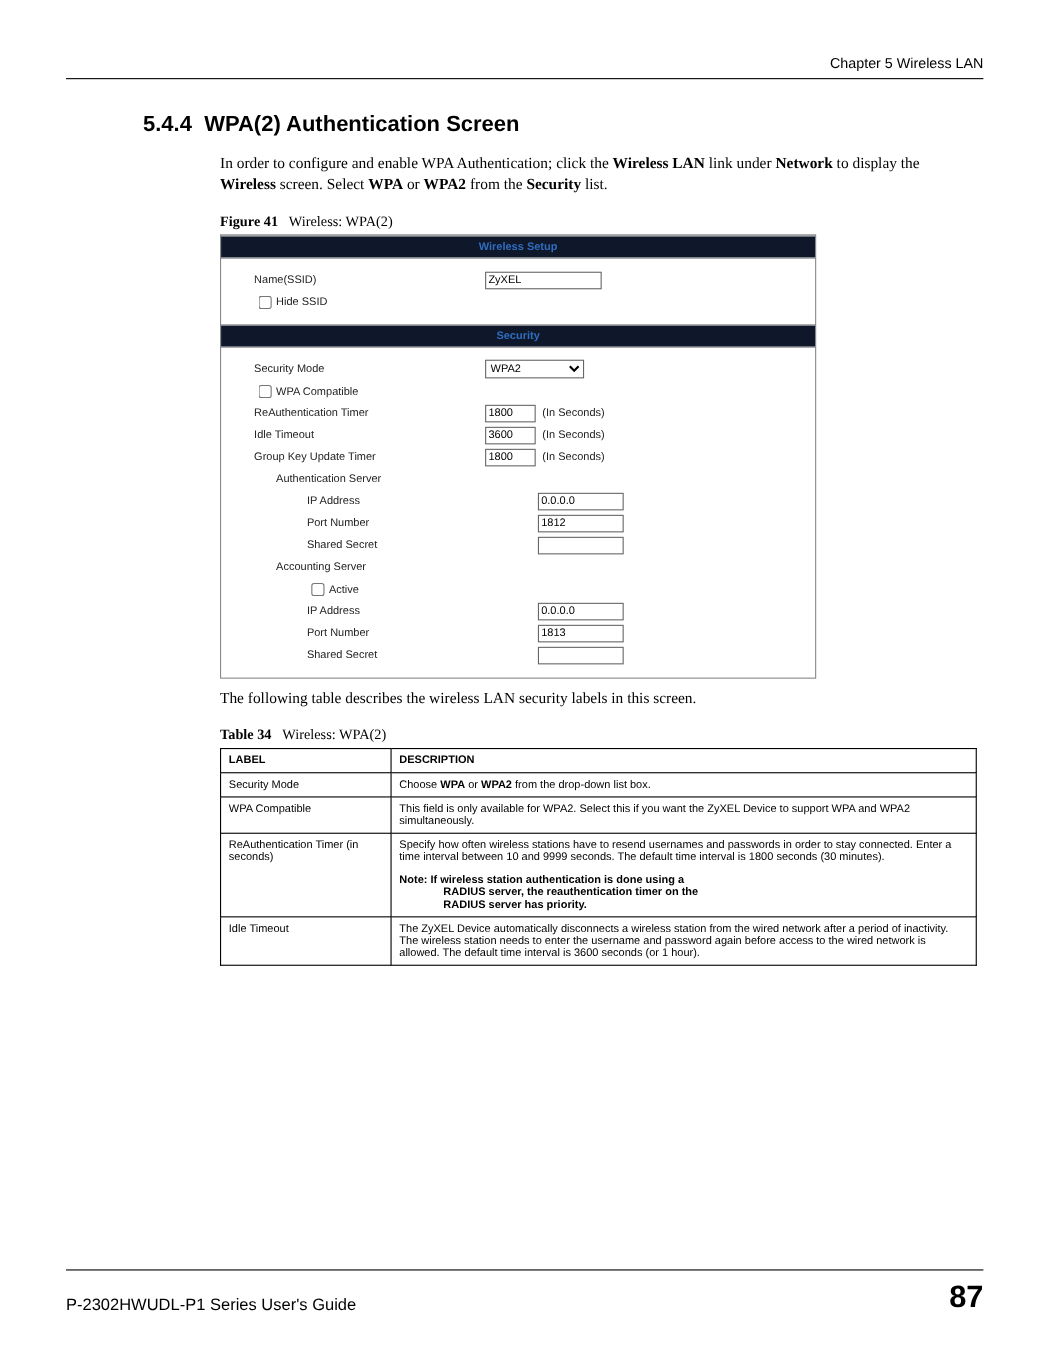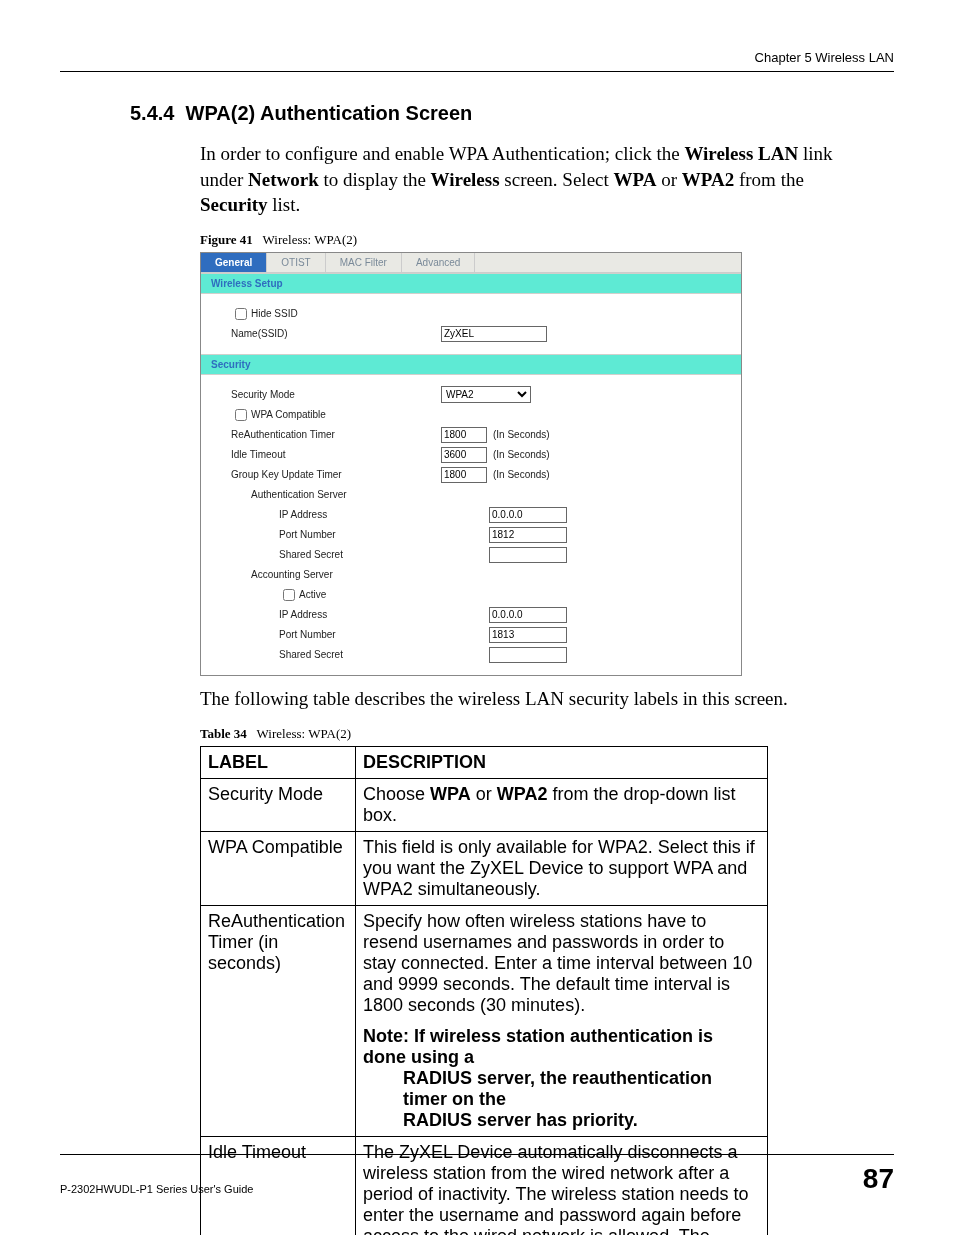--- a/index.html
+++ b/index.html
@@ -33,21 +33,21 @@
     margin: 0;
   }
   h2.section-heading {
     font-family: Arial, Helvetica, sans-serif;
     font-weight: bold;
     font-size: 20px;
     margin: 0 0 16px 0;
     padding-left: 70px;
   }
   .body-text {
-    font-size: 19px;
+    font-size: 14px;
     line-height: 1.35;
     margin: 0 0 14px 0;
     padding-left: 140px;
     padding-right: 20px;
   }
   .body-text .bold { font-weight: bold; }
   .figure-caption, .table-caption {
     font-family: Liberation Serif, serif;
     font-size: 13px;
     padding-left: 140px;
@@ -75,27 +75,28 @@
     border-right: 1px solid #ccc;
     color: #7a8a99;
     background: #e9e9e4;
   }
   .tab.active {
     background: #2f6dbf;
     color: #fff;
     font-weight: bold;
   }
   .section-bar {
-    background: #5eead4;
+    background: #0f172a;
     color: #2f6dbf;
     font-weight: bold;
     font-size: 10px;
     padding: 4px 10px;
     border-top: 1px solid #d0d0cc;
     border-bottom: 1px solid #d0d0cc;
+    text-align: center;
   }
   .form-area {
     padding: 10px 16px 10px 30px;
   }
   .form-row {
     display: flex;
     align-items: center;
     min-height: 20px;
     font-size: 10px;
     color: #222;
@@ -143,23 +144,23 @@
     font-size: 10px;
     padding: 1px 12px;
     margin: 0 6px;
     border: 1px solid #888;
     background: #efefef;
   }
   
   table.desc {
     border-collapse: collapse;
     margin-left: 140px;
-    width: 568px;
-    font-family: Arial, Helvetica, sans-serif;
-    font-size: 18px;
+    width: 688px;
+    font-family: Arial, Helvetica, sans-serif;
+    font-size: 10px;
     padding-left: 44px;
   }
   table.desc th, table.desc td {
     border: 1px solid #000;
     padding: 5px 7px;
     vertical-align: top;
     text-align: left;
   }
   table.desc th {
     font-weight: bold;
@@ -176,21 +177,21 @@
     left: 60px; right: 60px; bottom: 40px;
   }
   .footer-row {
     display: flex;
     justify-content: space-between;
     align-items: flex-end;
     margin-top: 8px;
   }
   .footer-left {
     font-family: Arial, Helvetica, sans-serif;
-    font-size: 11px;
+    font-size: 15px;
   }
   .footer-right {
     font-family: Arial, Helvetica, sans-serif;
     font-size: 28px;
     font-weight: bold;
   }
 </style>
 </head>
 <body>
 
@@ -204,39 +205,33 @@
 
   <p class="body-text">
     <span>In order to configure and enable WPA Authentication; click the </span><span class="bold">Wireless LAN</span><span> link under </span><span class="bold">Network</span><span> to display the </span><span class="bold">Wireless</span><span> screen. Select </span><span class="bold">WPA</span><span> or </span><span class="bold">WPA2</span><span> from the </span><span class="bold">Security</span><span> list.</span>
   </p>
 
   <div class="figure-caption">
     <span class="cap-bold">Figure 41</span>&nbsp;&nbsp;&nbsp;<span>Wireless: WPA(2)</span>
   </div>
 
   <div class="screenshot">
-    <div class="tabs">
-      <div class="tab active">General</div>
-      <div class="tab">OTIST</div>
-      <div class="tab">MAC Filter</div>
-      <div class="tab">Advanced</div>
-    </div>
 
     <div class="section-bar">Wireless Setup</div>
     <div class="form-area">
       <div class="form-row">
+        <div class="lbl">Name(SSID)</div>
+        <div class="val">
+            <input class="txtfield txt-w1" value="ZyXEL" style="">
+          </div>
+      </div>
+      <div class="form-row">
         <div class="lbl">
           <input type="checkbox" class="ck" style=""><span>Hide SSID</span>
         </div>
-      </div>
-      <div class="form-row">
-        <div class="lbl">Name(SSID)</div>
-        <div class="val">
-            <input class="txtfield txt-w1" value="ZyXEL" style="">
-          </div>
       </div>
     </div>
 
     <div class="section-bar">Security</div>
     <div class="form-area">
       <div class="form-row">
         <div class="lbl">Security Mode</div>
         <div class="val">
           <select class="selectfield" style="width:90px">
             <option>WPA2</option>

